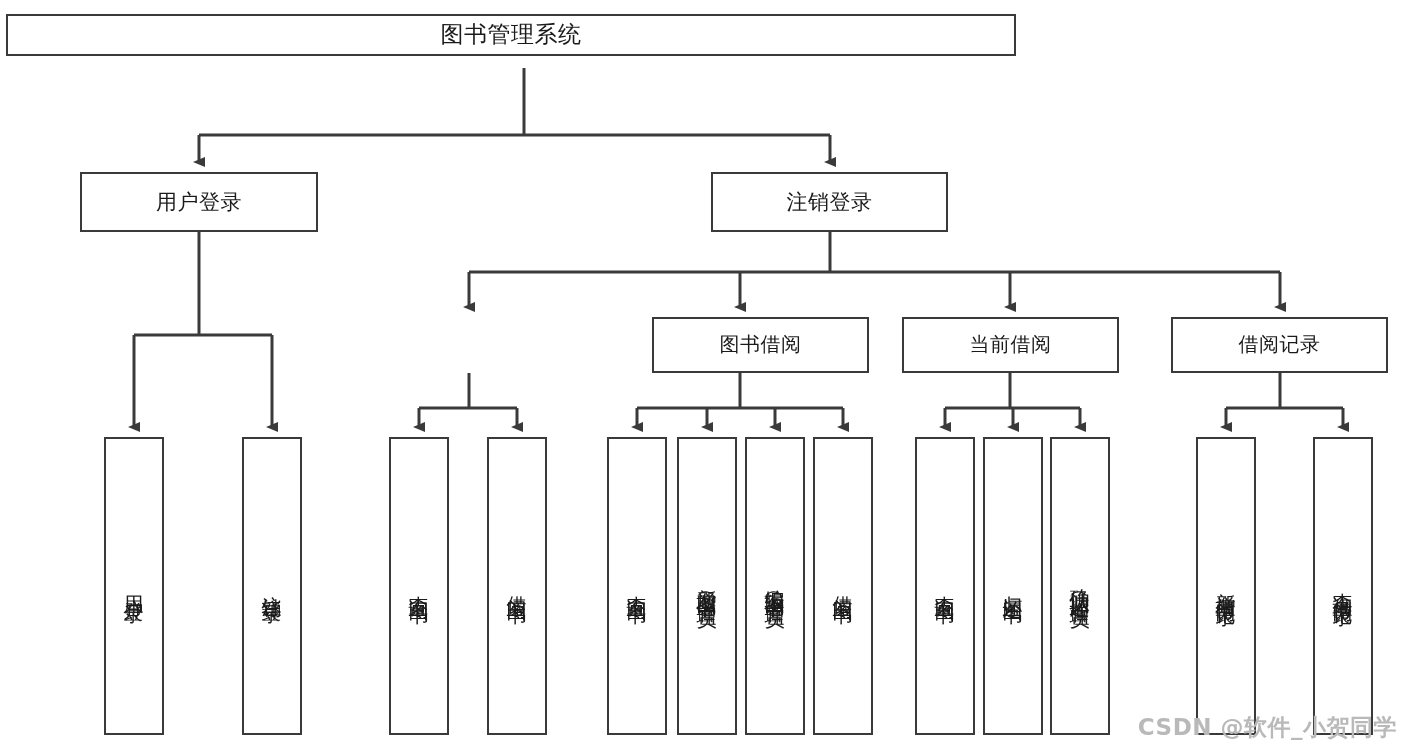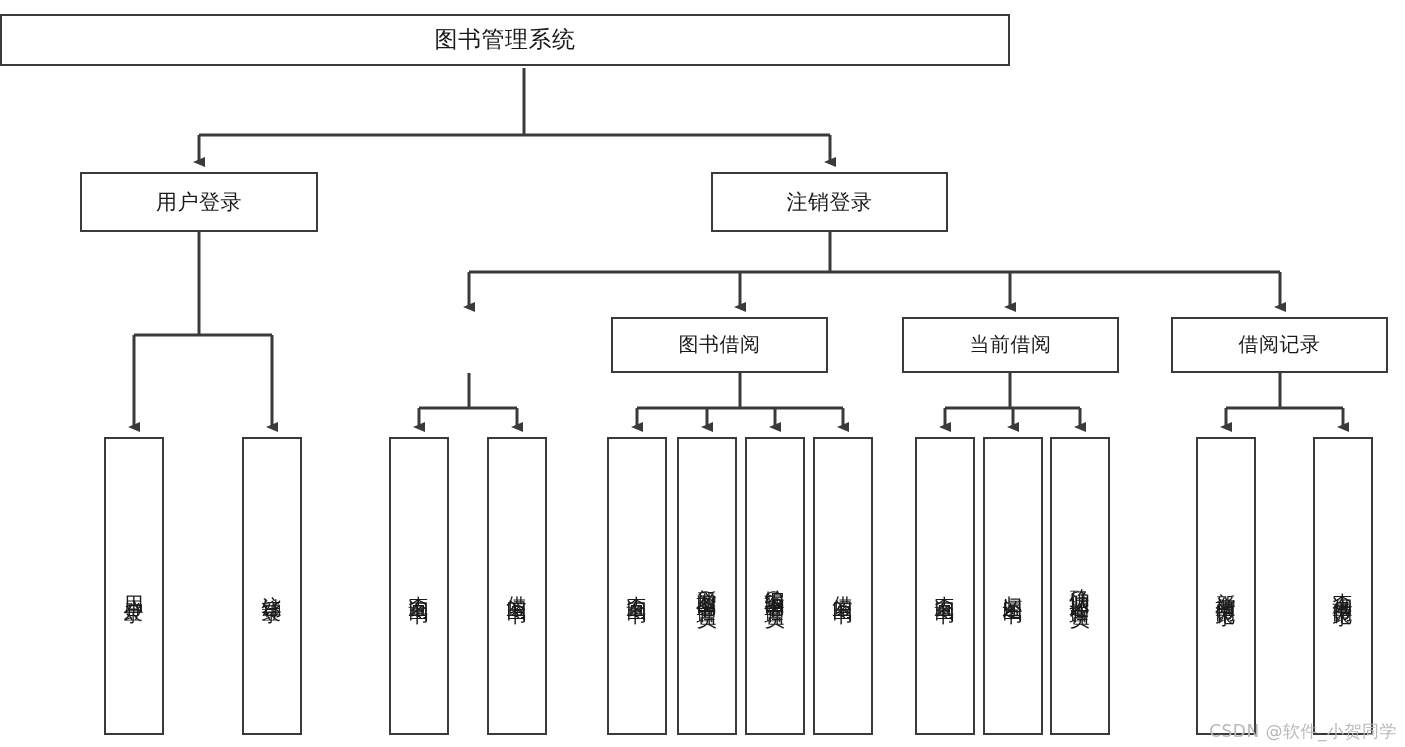--- a/index.html
+++ b/index.html
@@ -45,25 +45,26 @@
     font-size:20px;
     line-height:1.0;
     letter-spacing:3px;
     white-space:nowrap;
     max-height:286px;
   }
 
   .watermark{
     position:absolute;
     right:8px;bottom:4px;
-    font-size:17px;
+    font-size:23px;
     color:#b9b9b9;
     letter-spacing:0.5px;
     white-space:nowrap;
     pointer-events:none;
+    font-weight:bold;
   }
 </style>
 </head>
 <body>
 
 <div id="canvas">
 
   <svg class="connectors" viewBox="0 0 1405 747" xmlns="http://www.w3.org/2000/svg">
     <defs>
       <marker id="arrow" markerWidth="12" markerHeight="12" refX="5" refY="6" orient="auto" markerUnits="userSpaceOnUse">
@@ -107,32 +108,32 @@
       <path d="M1013,408 L1013,427" marker-end="url(#arrow)"></path>
       <path d="M1080,408 L1080,427" marker-end="url(#arrow)"></path>
 
       <path d="M1280,373 L1280,408"></path>
       <path d="M1226,408 L1343,408"></path>
       <path d="M1226,408 L1226,427" marker-end="url(#arrow)"></path>
       <path d="M1343,408 L1343,427" marker-end="url(#arrow)"></path>
     </g>
   </svg>
 
-  <div class="node root" style="left:0;top:14px;width:1010px;height:52px;">
+  <div class="node root" style="left:6px;top:14px;width:1010px;height:42px;">
     <span class="label">图书管理系统</span>
   </div>
 
   <div class="node lvl1" style="left:80px;top:172px;width:238px;height:60px;">
     <span class="label">用户登录</span>
   </div>
   <div class="node lvl1" style="left:711px;top:172px;width:237px;height:60px;">
     <span class="label">注销登录</span>
   </div>
 
-  <div class="node lvl2" style="left:611px;top:317px;width:217px;height:56px;">
+  <div class="node lvl2" style="left:652px;top:317px;width:217px;height:56px;">
     <span class="label">图书借阅</span>
   </div>
   <div class="node lvl2" style="left:1171px;top:317px;width:217px;height:56px;">
     <span class="label">借阅记录</span>
   </div>
   <div class="node lvl2" style="left:902px;top:317px;width:217px;height:56px;">
     <span class="label">当前借阅</span>
   </div>
 
   <div class="node leaf" style="left:104px;top:437px;width:60px;height:298px;">

